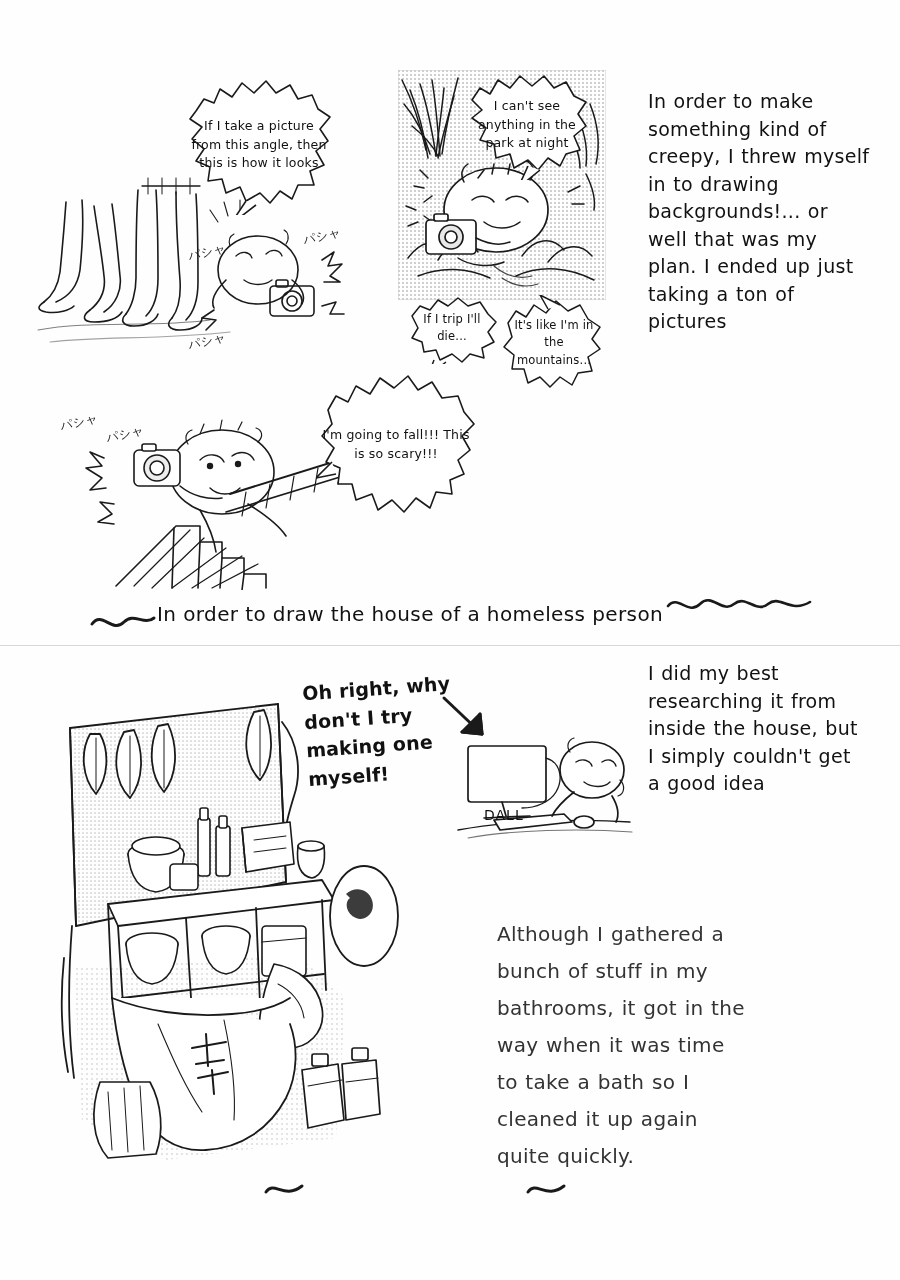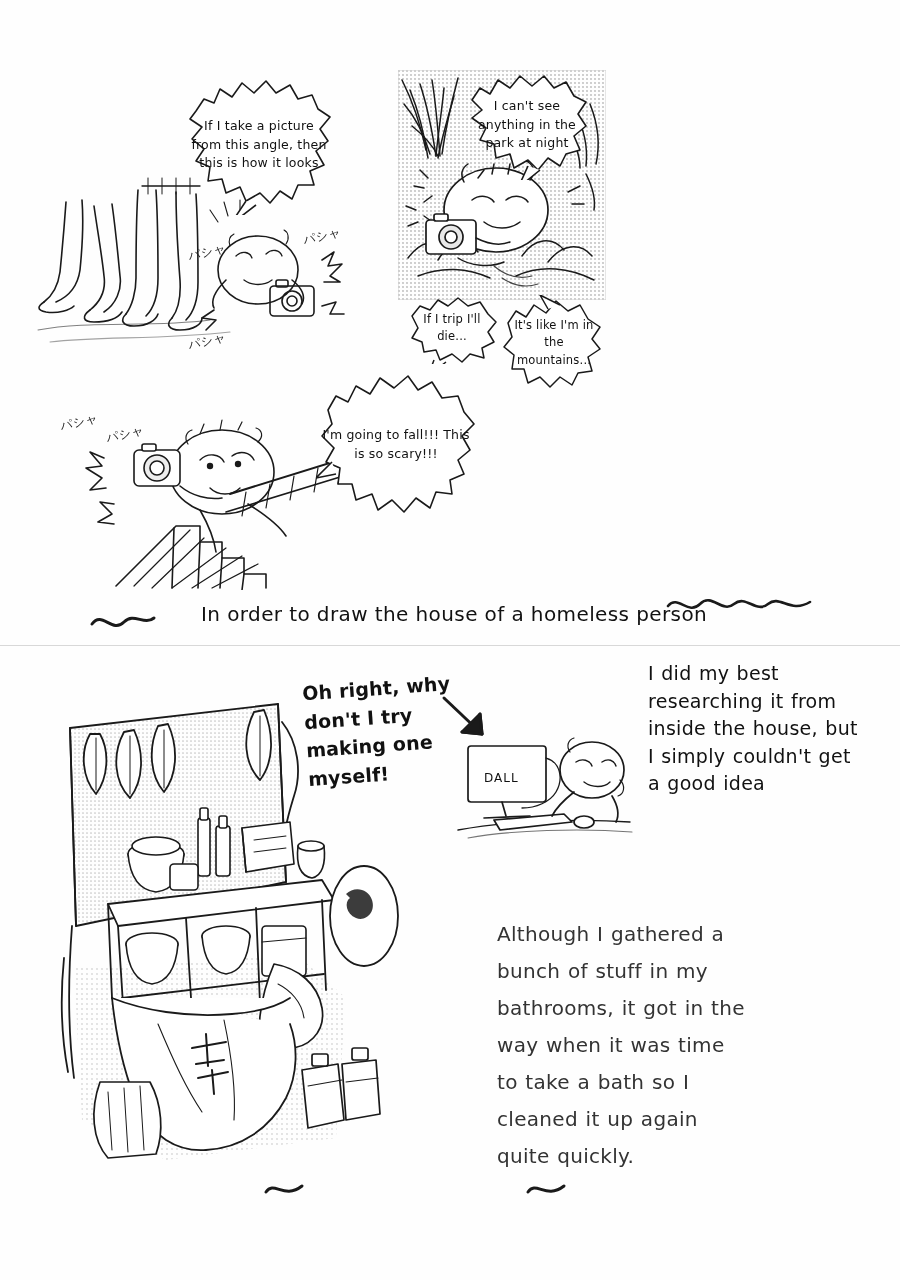--- a/index.html
+++ b/index.html
@@ -42,21 +42,21 @@
     left: 497px; top: 916px; width: 250px;
     font-size: 20px; line-height: 1.85; color: #333;
   }
   
   .caption {
     font-size: 20px;
     color: #111;
     white-space: nowrap;
     letter-spacing: 0.4px;
   }
-  .caption-homeless { left: 157px; top: 601px; margin-left: 44px; }
+  .caption-homeless { left: 157px; top: 601px; }
   .caption-bathroom { left: 334px; top: 1172px; font-size: 23px; }
 
   
   .squiggle { position: absolute; }
 
   
   .bubble {
     position: absolute;
     display: flex;
     align-items: center;
@@ -99,22 +99,22 @@
     color: #111;
     font-weight: 600;
     transform: rotate(-4deg);
   }
   
   .art { position: absolute; }
 
   
   .dall-label {
     position: absolute;
-    left: 484px; top: 770px;
-    font-size: 12px;
+    left: 484px; top: 806px;
+    font-size: 14px;
     letter-spacing: 1px;
     color: #111;
   }
   
   .divider {
     position: absolute;
     left: 0; top: 645px;
     width: 900px; height: 1px;
     background: #d8d8d8;
   }
@@ -273,20 +273,21 @@
   </div>
 
   <div class="bubble" style="left:404px; top:292px; width:96px; height:72px;">
     <svg viewBox="0 0 96 72" preserveAspectRatio="none">
       <path d="M8 24 L16 14 L26 18 L34 8 L44 14 L54 6 L64 14 L76 10 L84 22 L92 30 L84 40 L90 50 L78 56 L80 66 L66 62 L58 70 L48 62 L36 68 L32 58 L20 60 L18 50 L8 46 L14 36 Z" fill="#ffffff" stroke="#1a1a1a" stroke-width="1.5" stroke-linejoin="round"></path>
       <path d="M30 68 L24 84 L42 70" fill="#ffffff" stroke="#1a1a1a" stroke-width="1.5" stroke-linejoin="round"></path>
     </svg>
     <div class="btext handwrite" style="font-size:11.5px;">If I trip I'll die...</div>
   </div>
 
+  <div class="abs narration handwrite narration-1">In order to make something kind of creepy, I threw myself in to drawing backgrounds!... or well that was my plan. I ended up just taking a ton of pictures</div>
 
   <div class="art" style="left:80px; top:400px; width:300px; height:190px;">
     <svg width="300" height="190" viewBox="0 0 300 190" fill="none" stroke="#1a1a1a" stroke-width="1.6" stroke-linecap="round" stroke-linejoin="round">
 
       <path d="M24 58 L10 52 L22 66 L6 68 L22 78 L10 90 L26 88"></path>
       <path d="M34 104 L20 102 L32 114 L18 122 L34 124"></path>
 
       <ellipse cx="142" cy="72" rx="52" ry="42" fill="#fff"></ellipse>
       <path d="M120 60 C128 52, 140 54, 144 62" stroke-width="1.4"></path>
       <circle cx="130" cy="66" r="3.2" fill="#1a1a1a" stroke="none"></circle>

